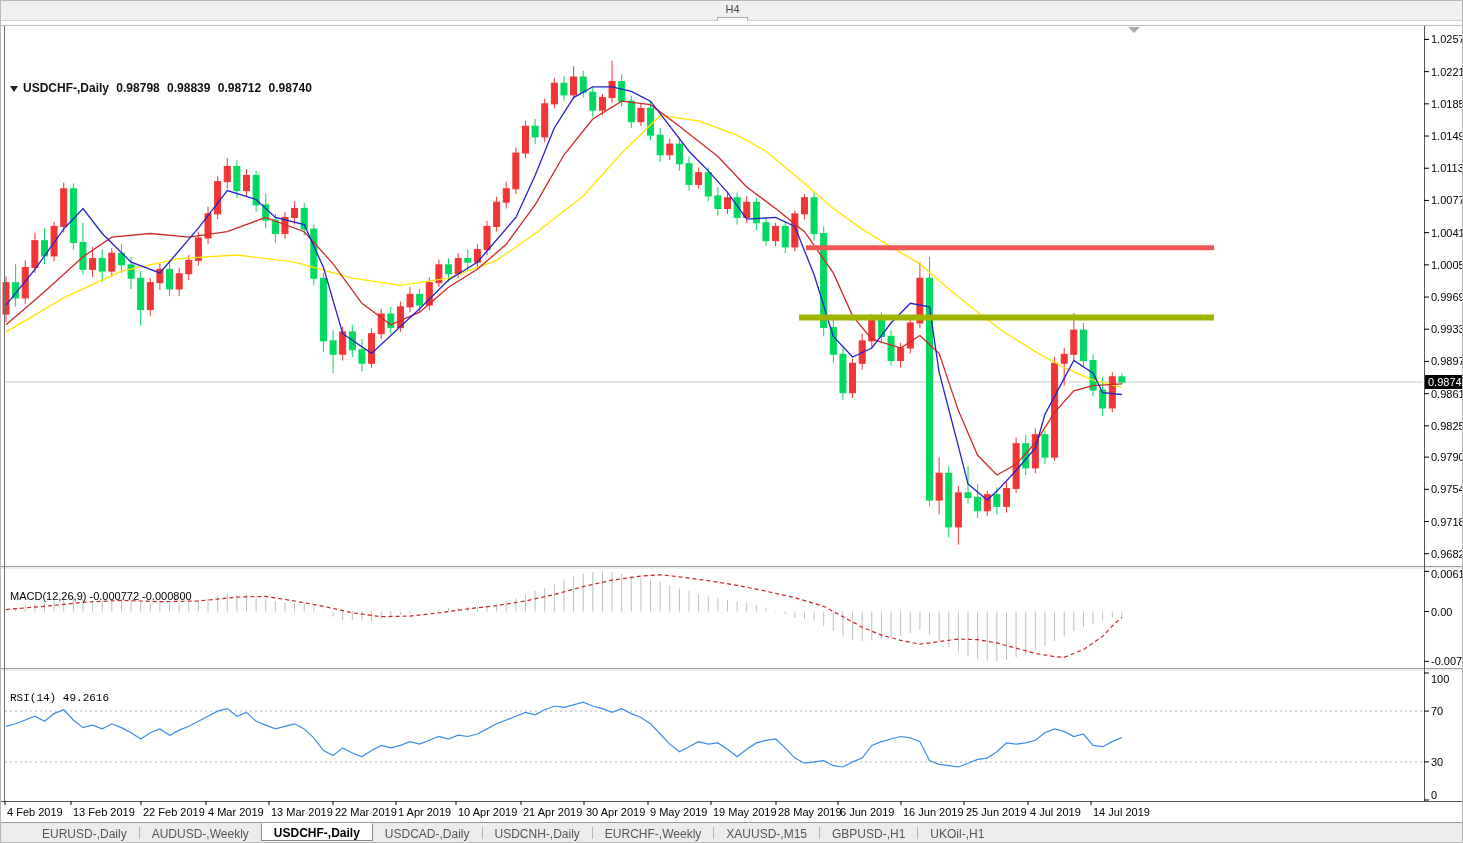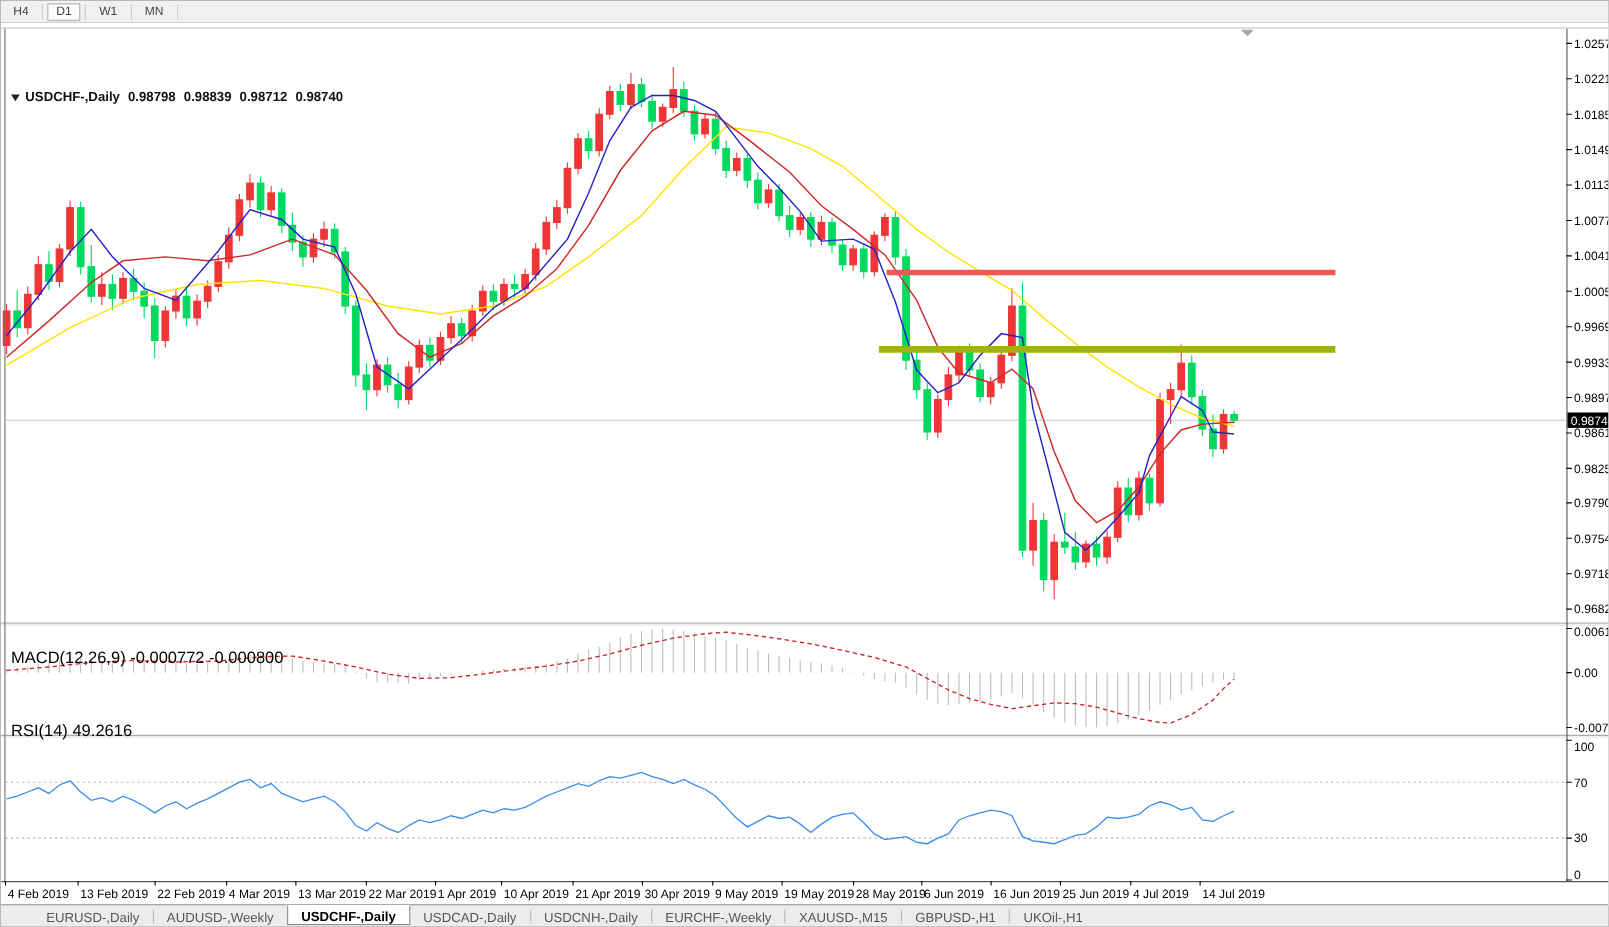--- a/index.html
+++ b/index.html
@@ -1,34 +1,34 @@
 <!DOCTYPE html>
 <html><head>
 <meta charset="utf-8">
 <style>
   html,body{margin:0;padding:0;background:#fff;}
   .app{position:relative;width:1463px;height:843px;background:#fff;overflow:hidden;
        font-family:"Liberation Sans",sans-serif;border:1px solid #b8b8b8;box-sizing:border-box;}
   
   .toolbar{position:absolute;left:0;top:0;width:100%;height:20px;background:#f0f0f0;
-           border-bottom:1px solid #d0d0d0;display:flex;align-items:center;padding-left:2px;box-sizing:border-box;}
+           border-bottom:1px solid #d0d0d0;display:flex;align-items:center;padding-left:2px;box-sizing:border-box;flex-direction:column;}
   .tfbtn{font-size:11px;color:#444;padding:1px 7px;margin:0 1px;border:1px solid transparent;cursor:default;}
   .tfbtn.active{background:#fbfbfb;border:1px solid #aeaeae;text-align:center;}
   .tbsep{width:1px;height:14px;background:#cccccc;margin:0 3px;}
   
   .chartwin{position:absolute;left:0;top:20px;width:1463px;height:803px;background:#fff;}
   svg{position:absolute;left:0;top:0;}
   
-  .ovl{position:absolute;font-size:15px;color:#000;white-space:nowrap;}
+  .ovl{position:absolute;font-size:11px;color:#000;white-space:nowrap;}
   .title{left:9px;top:26px;font-size:12px;font-weight:600;color:#111;margin-top:34px;}
   .title .arrow{display:inline-block;width:0;height:0;border-left:4px solid transparent;
                 border-right:4px solid transparent;border-top:6px solid #222;margin-right:5px;}
   .title span{margin-right:4px;}
   .macdlbl{left:9px;top:569px;}
-  .rsilbl{left:9px;top:635px;}
+  .rsilbl{left:9px;top:671px;font-family:Liberation Mono, monospace;}
   
   .tabbar{position:absolute;left:0;bottom:0;width:100%;height:20px;background:#ececec;
           border-top:1px solid #9a9a9a;display:flex;align-items:center;padding-left:29px;box-sizing:border-box;}
   .tab{font-size:12px;color:#555;padding:2px 12px 0 12px;display:flex;align-items:center;cursor:default;}
   .tab.active{background:#fff;color:#000;border-left:1px solid #8a8a8a;border-right:1px solid #8a8a8a;
               border-bottom:1px solid #8a8a8a;margin-top:-1px;border-top:1px solid #fff;font-weight:600;}
   .tsep{width:1px;height:12px;background:#b5b5b5;align-self:center;}
 </style>
 </head>
 <body>

